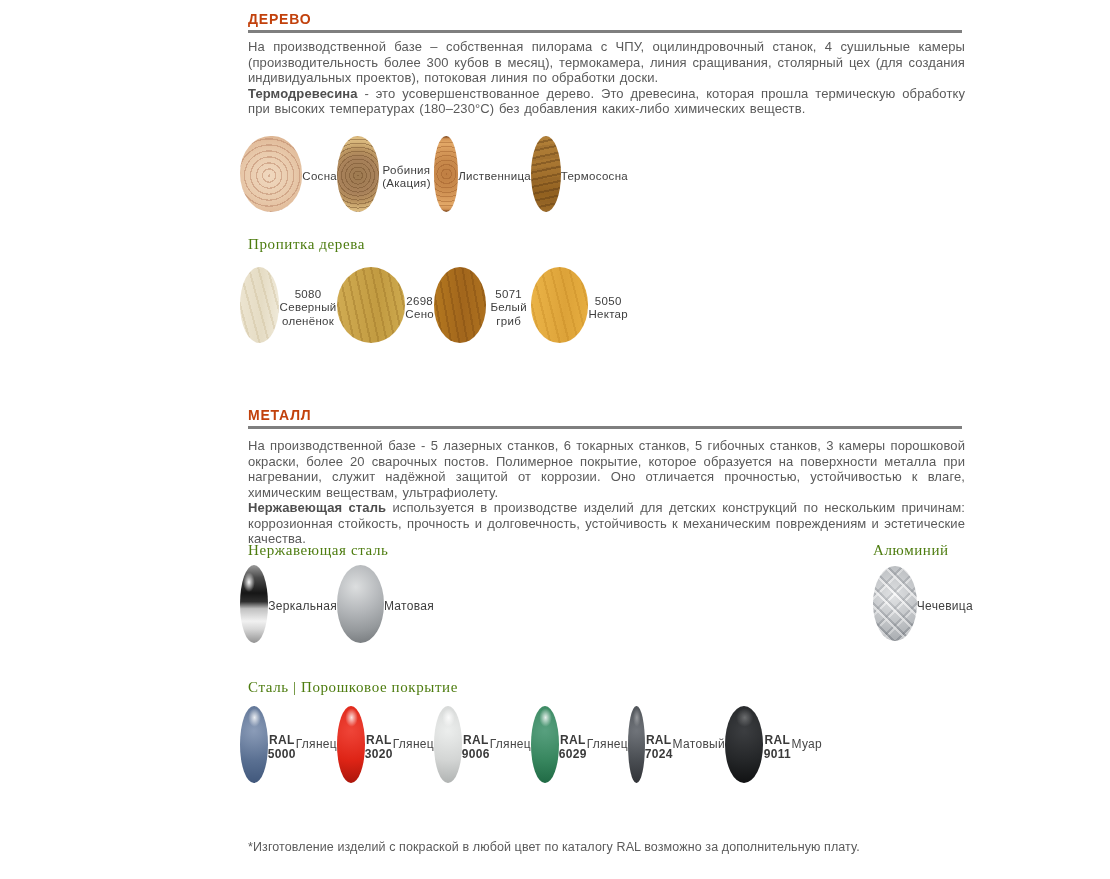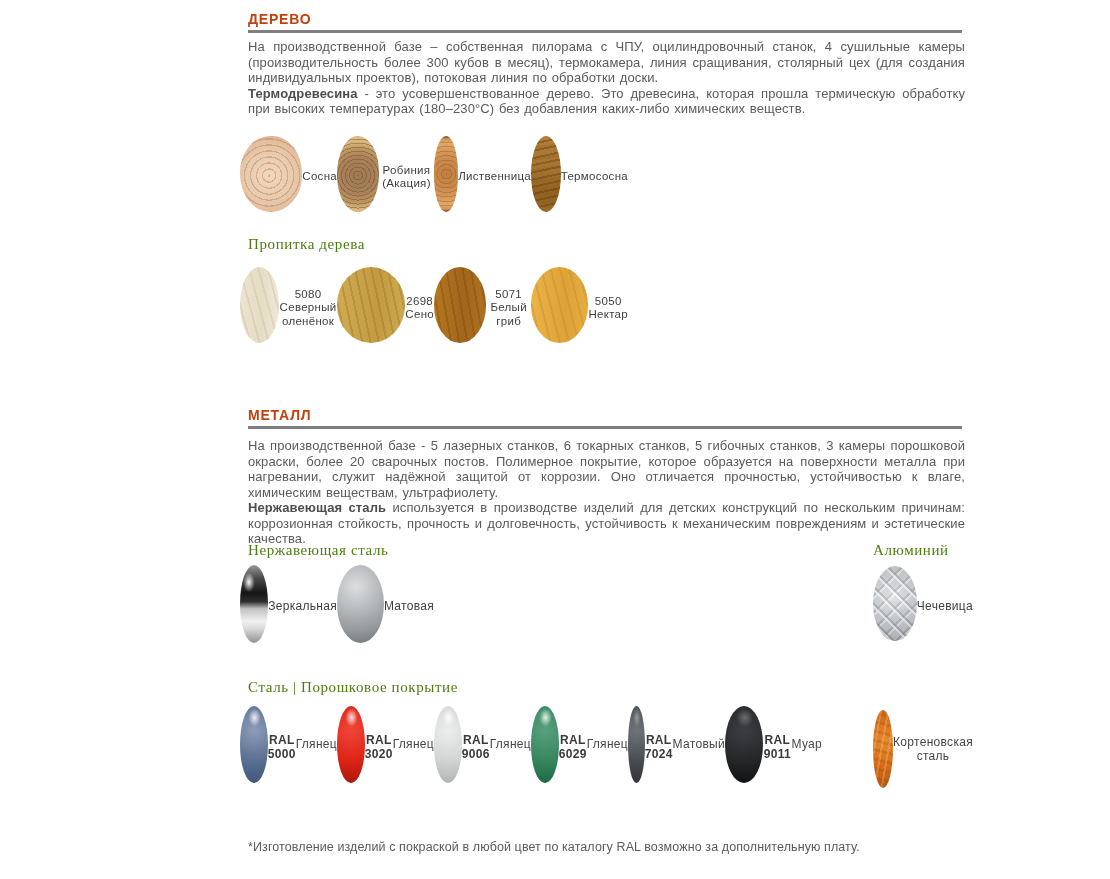--- a/index.html
+++ b/index.html
@@ -216,23 +216,16 @@
       <div class="ral-code">RAL 7024</div>
       <div class="ral-finish">Матовый</div>
     </div>
     <div class="swatch">
       <div class="circle c-ral c-ral-9011"></div>
       <div class="ral-code">RAL 9011</div>
       <div class="ral-finish">Муар</div>
     </div>
   </div>
 
-  <div class="abs swatch" style="left:873px;top:706px;width:100px;">
-    <div class="c-corten" style="margin-top:4px;"></div>
-    <div class="ral-finish" style="margin-top:5px;">
-      <span>Кортеновская</span><br>
-      <span>сталь</span>
-    </div>
-  </div>
 
   <div class="abs footnote" style="left:248px;top:840px;">*Изготовление изделий с покраской в любой цвет по каталогу RAL возможно за дополнительную плату.</div>
 
 </div>
 
 </body></html>

